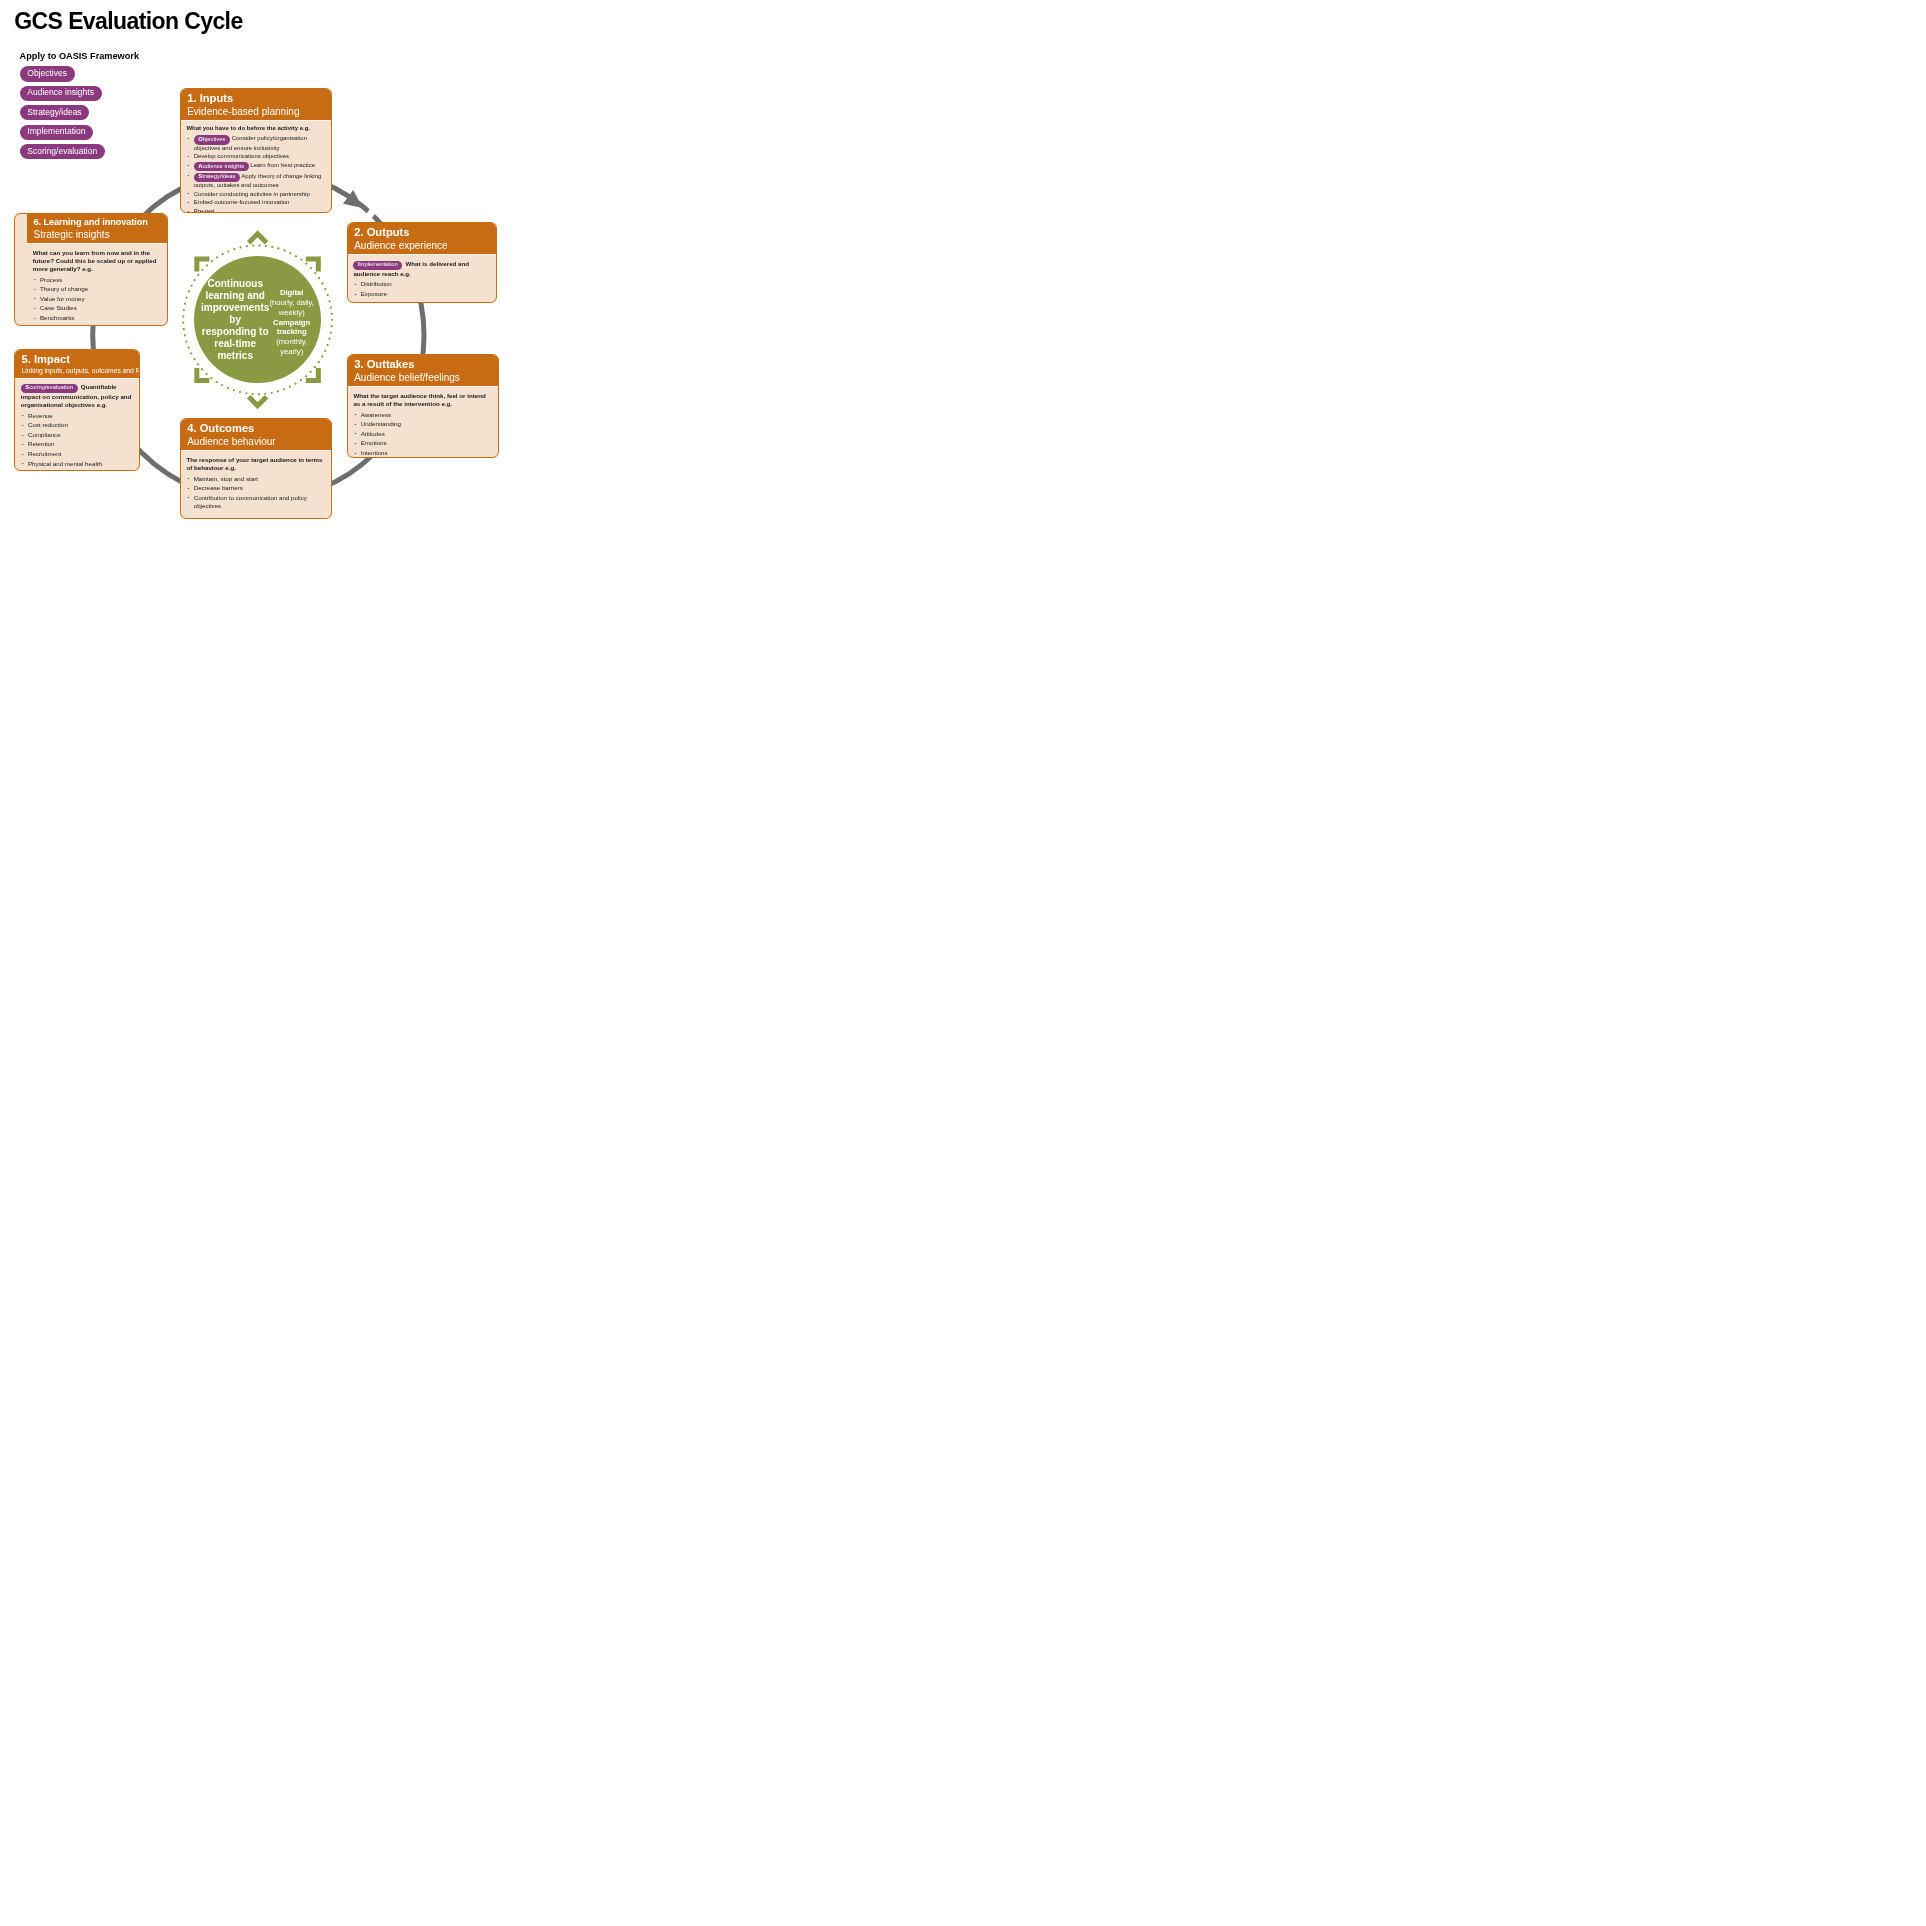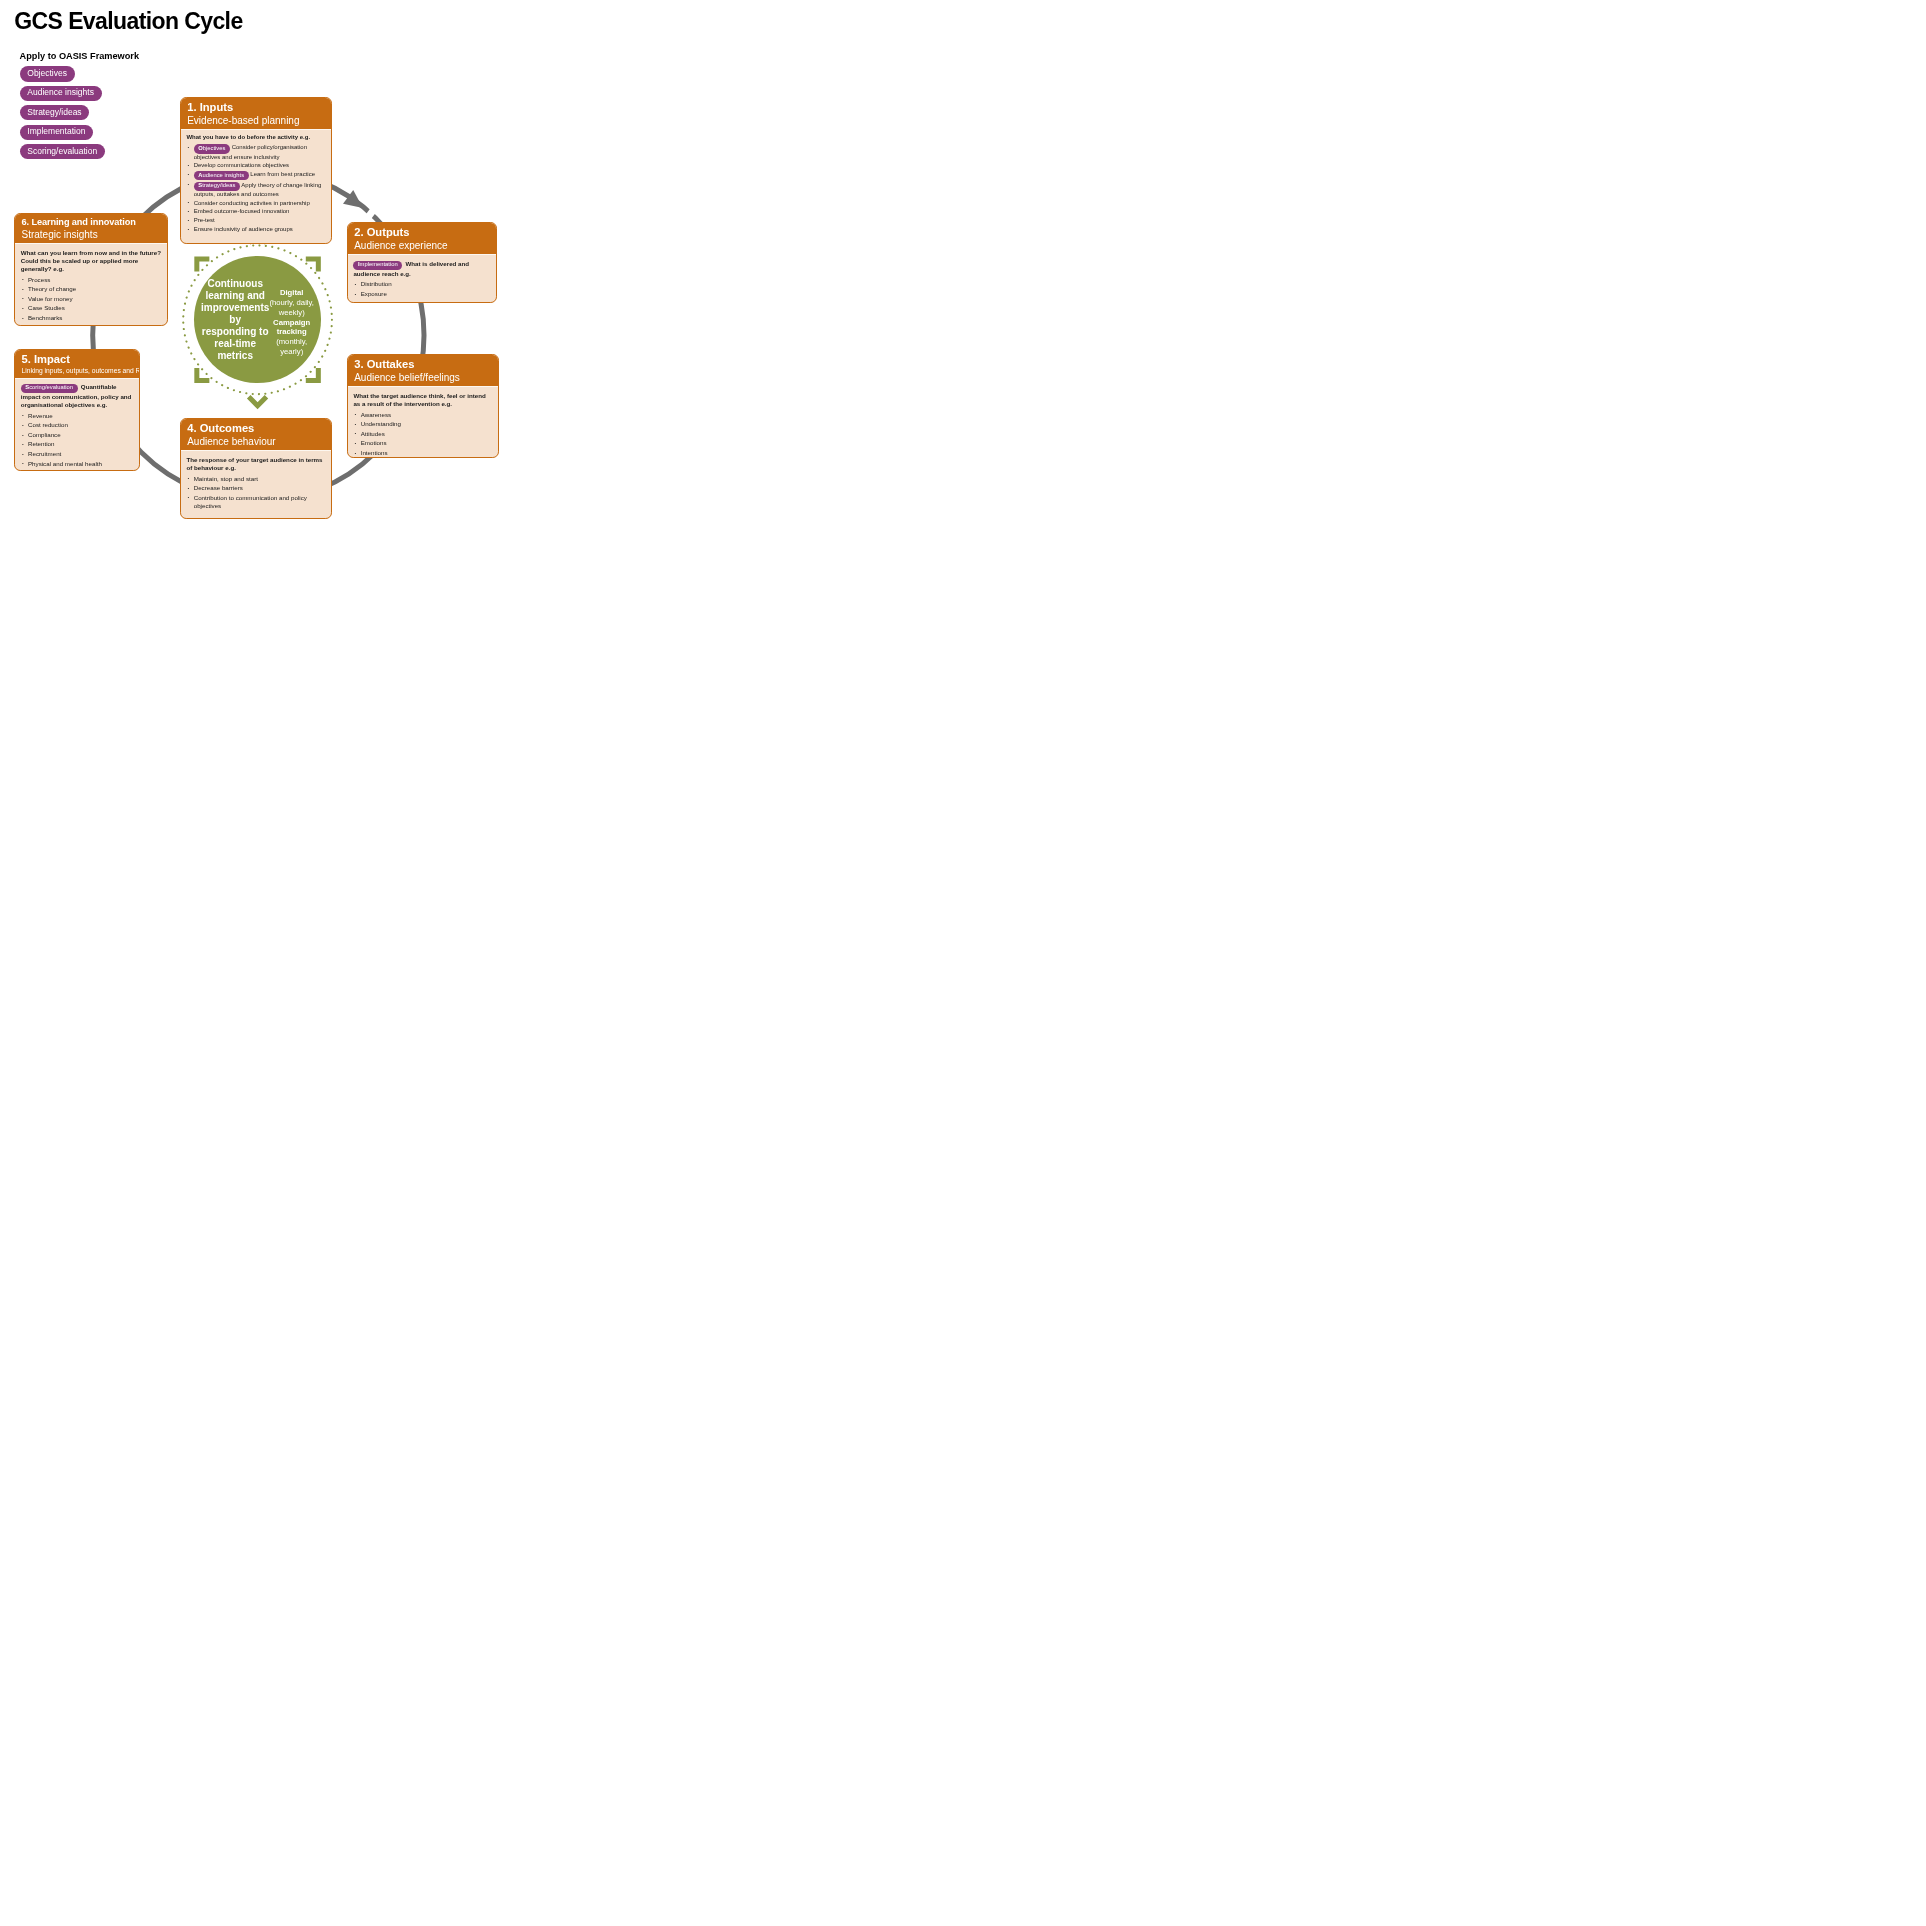--- a/index.html
+++ b/index.html
@@ -24,29 +24,29 @@
   }
   .hd{background:#c76c12;color:#fff;padding:4.2px 6.2px 3.1px;border-bottom:1.2px solid #fdf7f0;}
   .hd h2{margin:0;font-size:11.2px;font-weight:bold;line-height:1.05;white-space:nowrap;}
   .hd .sub{margin:1.2px 0 0;font-size:10px;font-weight:normal;line-height:1.1;white-space:nowrap;}
   .bd{padding:3.9px 5.4px;color:#1b1b1b;font-size:6.2px;line-height:1.3;}
   .intro{margin:0.8px 0 2.7px;font-weight:bold;}
   .intro .pill{font-weight:normal;margin-right:1.5px;}
   ul.blist{list-style:none;margin:0;padding:0;}
   ul.blist li{position:relative;padding-left:7.3px;margin:0 0 1.5px;}
   ul.blist li::before{content:"\00B7";position:absolute;left:1.2px;top:-0.4px;font-weight:bold;}
-  #b1{left:180px;top:97px;width:152px;height:147px;}
+  #b1{left:180px;top:88px;width:152px;height:125px;}
   #b1 .bd{font-size:6px;line-height:1.28;padding-top:3.1px;}
   #b1 .bd li{margin-bottom:1.2px;}
   #b2{left:347px;top:222px;width:150px;height:81px;}
   #b3{left:347px;top:354px;width:152px;height:104px;}
   #b4{left:180px;top:418px;width:152px;height:101px;}
   #b5{left:14.3px;top:349px;width:126px;height:122px;}
   #b5 .hd .sub{font-size:6.7px;}
-  #b6{left:14.3px;top:213px;width:154px;height:113px;}
+  #b6{left:14.3px;top:213px;width:154px;height:113px;padding-left:12px;}
   #b6 .hd h2{font-size:9.2px;letter-spacing:-0.1px;}
   
   #center-circle{
     position:absolute;left:194px;top:256px;width:127px;height:127px;border-radius:50%;
     background:#8a9a42;color:#fff;z-index:1;display:flex;flex-direction:row;
     align-items:center;justify-content:center;text-align:center;box-sizing:border-box;padding:0 7px;
   }
   .center-main{font-weight:bold;font-size:10px;line-height:1.2;}
   .center-metrics{margin-top:6px;font-size:7.7px;line-height:1.28;}
   

